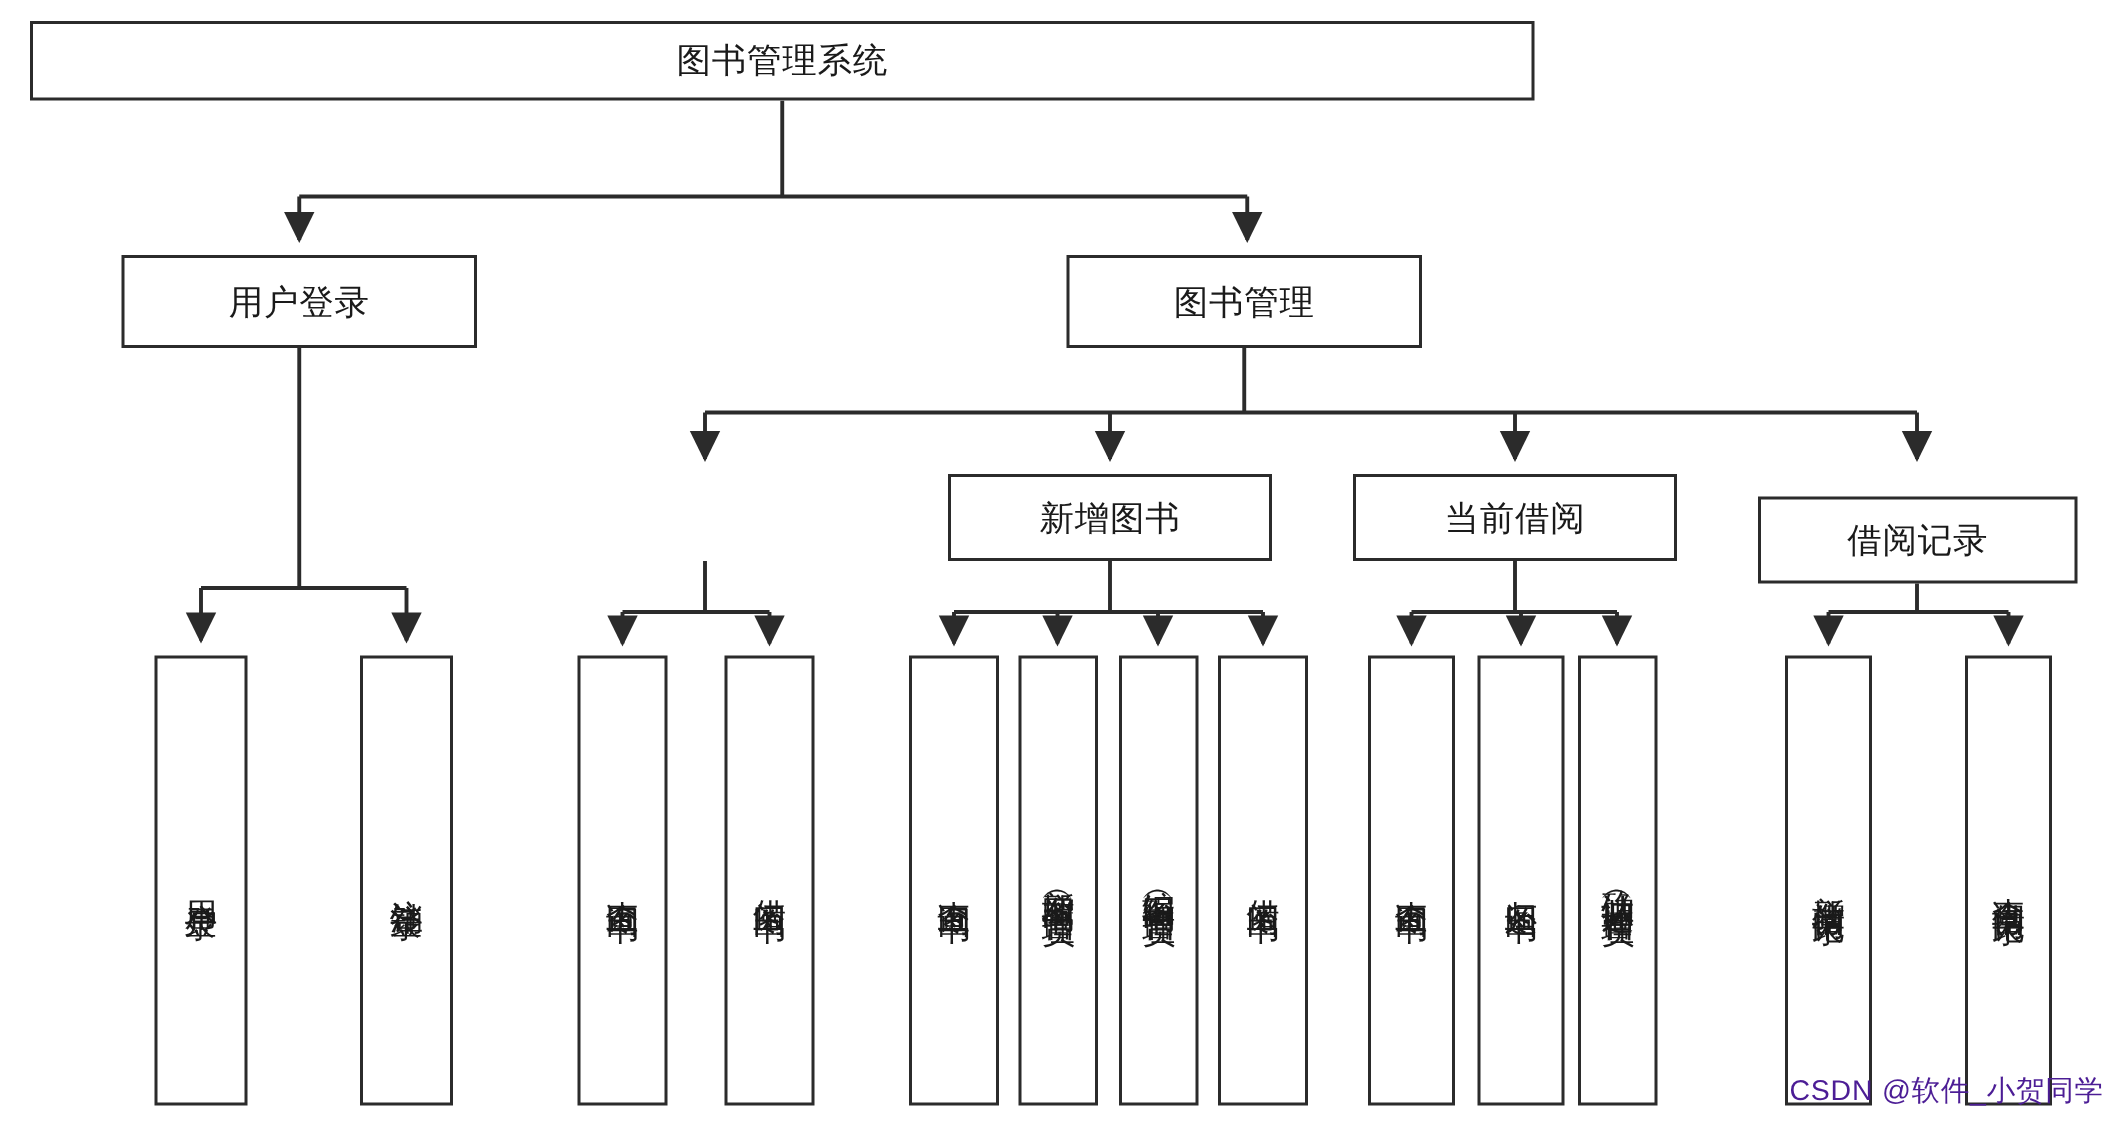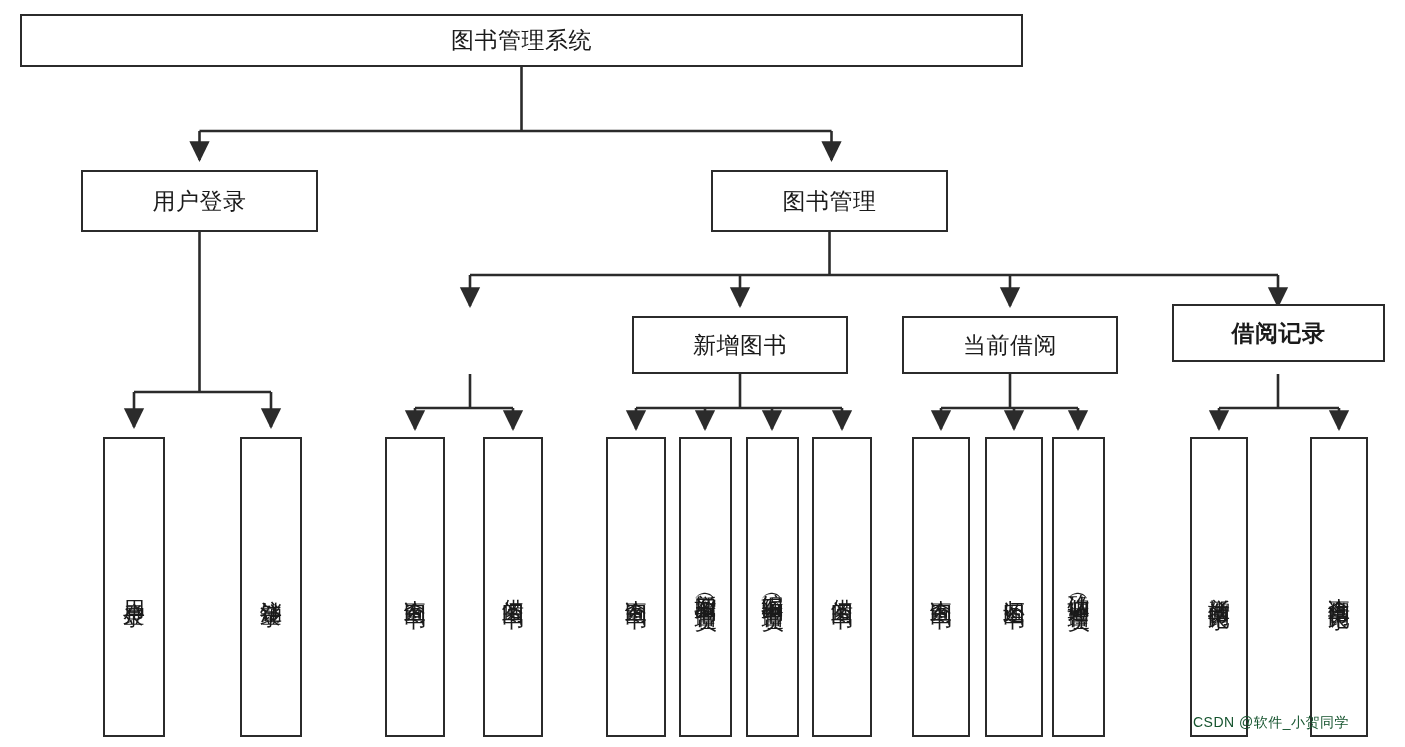--- a/index.html
+++ b/index.html
@@ -51,22 +51,22 @@
     writing-mode: vertical-rl;
     text-orientation: upright;
     font-size: 22px;
     letter-spacing: 2.5px;
     line-height: 1;
     white-space: normal;
     text-align: center;
   }
   .watermark {
     position: absolute;
-    color: #14532d;
-    font-size: 14px;
+    color: #4c1d95;
+    font-size: 19px;
     letter-spacing: 0.5px;
     white-space: nowrap;
     user-select: none;
   }
 </style>
 </head>
 <body>
 
 <div id="diagram-root">
 
@@ -130,21 +130,21 @@
   <div class="node" style="left:711px; top:170px; width:237px; height:62px;">
     <span class="node-label">图书管理</span>
   </div>
 
   <div class="node" style="left:632px; top:316px; width:216px; height:58px;">
     <span class="node-label">新增图书</span>
   </div>
   <div class="node" style="left:902px; top:316px; width:216px; height:58px;">
     <span class="node-label">当前借阅</span>
   </div>
-  <div class="node" style="left:1172px; top:304px; width:213px; height:58px;font-weight:bold;">
+  <div class="node" style="left:1172px; top:331px; width:213px; height:58px;">
     <span class="node-label">借阅记录</span>
   </div>
 
   <div class="node leaf" style="left:103px; top:437px; width:62px; height:300px;">
     <span class="node-label">用户登录</span>
   </div>
   <div class="node leaf" style="left:240px; top:437px; width:62px; height:300px;">
     <span class="node-label">注销登录</span>
   </div>
 

